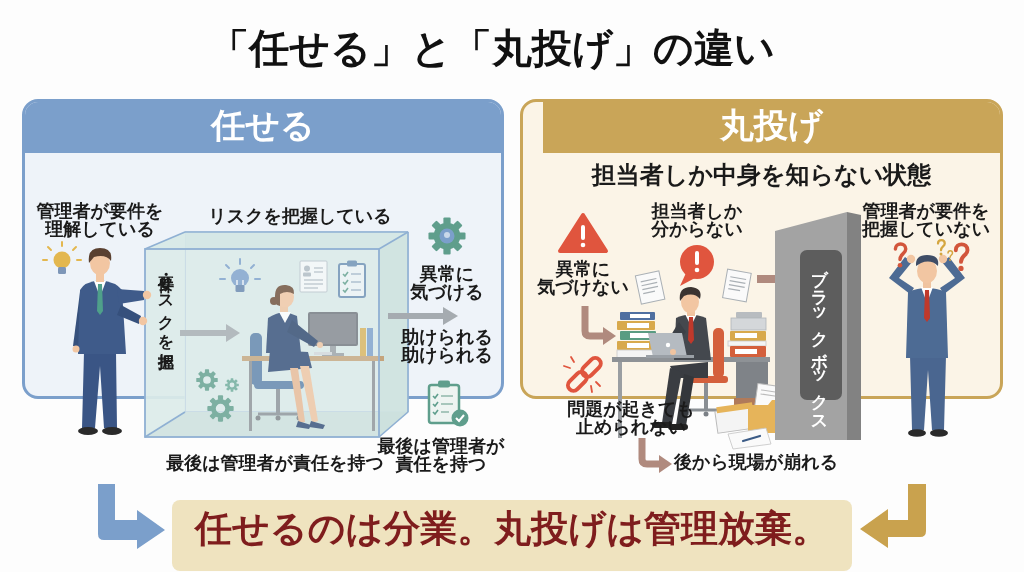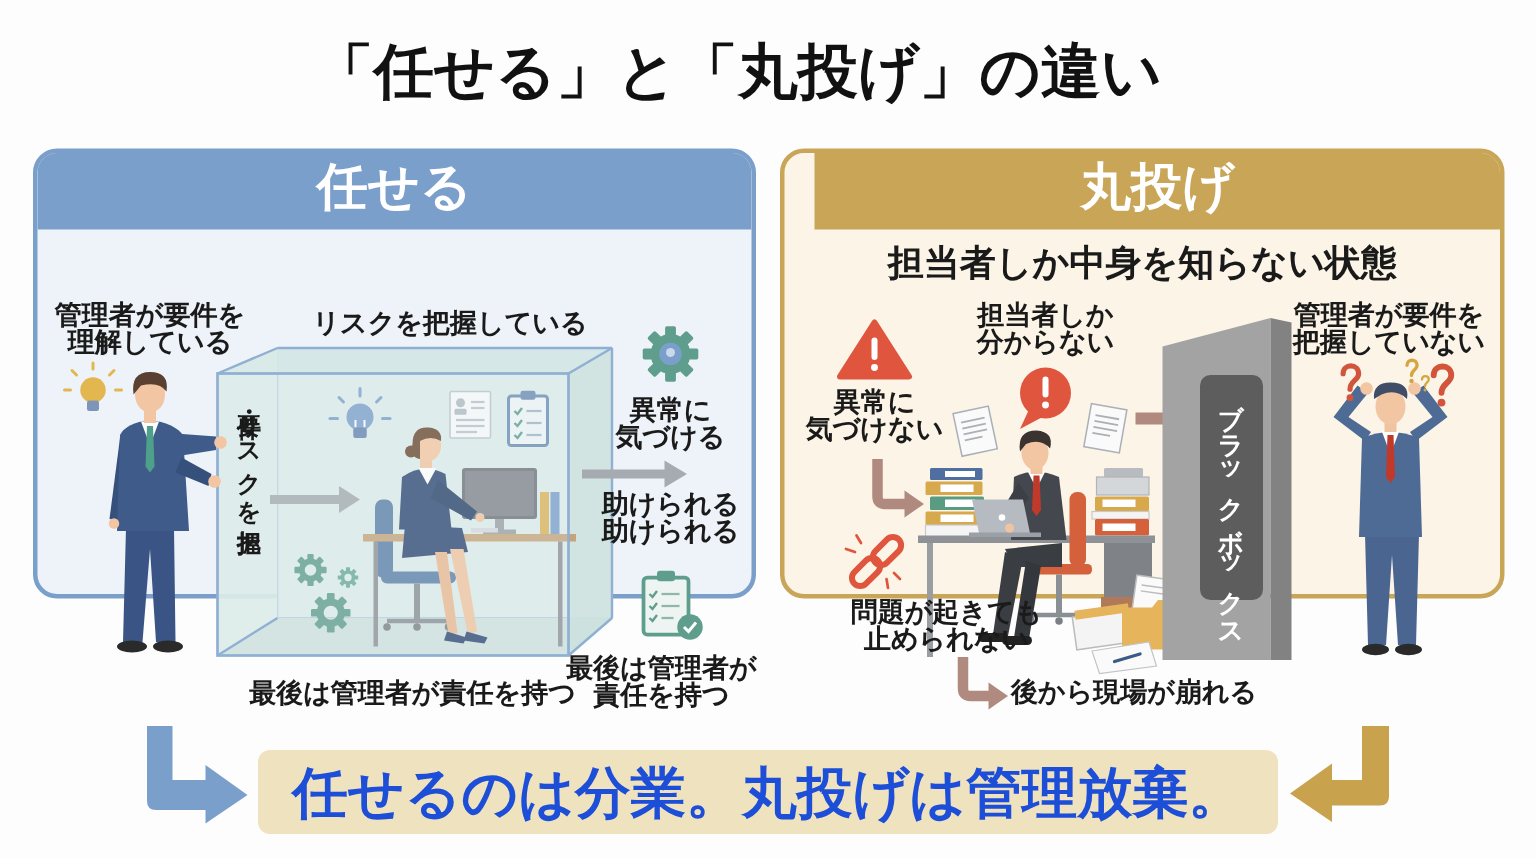--- a/index.html
+++ b/index.html
@@ -37,23 +37,23 @@
     color:#1a1a1a;text-align:center;white-space:nowrap;transform:translateX(-50%);
   }
   .lbl.noshift{transform:none;text-align:left;}
   .lbl span{display:block;}
   .vlbl{
     position:absolute;z-index:3;writing-mode:vertical-rl;font-size:16px;
     font-weight:bold;letter-spacing:0.5px;line-height:18px;color:#1a1a1a;white-space:nowrap;
   }
   .vlbl.white{color:#fff;font-size:17px;letter-spacing:1.5px;}
   .banner{
-    position:absolute;left:172px;top:500px;width:680px;height:56px;
+    position:absolute;left:172px;top:500px;width:680px;height:71px;
     background:var(--banner);border-radius:8px;z-index:3;text-align:center;
-    line-height:58px;font-size:37px;font-weight:bold;color:#1d4ed8;
+    line-height:58px;font-size:37px;font-weight:bold;color:#7f1d1d;
   }
 </style>
 </head>
 <body>
 
 <div class="title">「任せる」と「丸投げ」の違い</div>
 
 <div class="panel left">
   <div class="panel-header">任せる</div>
 </div>

